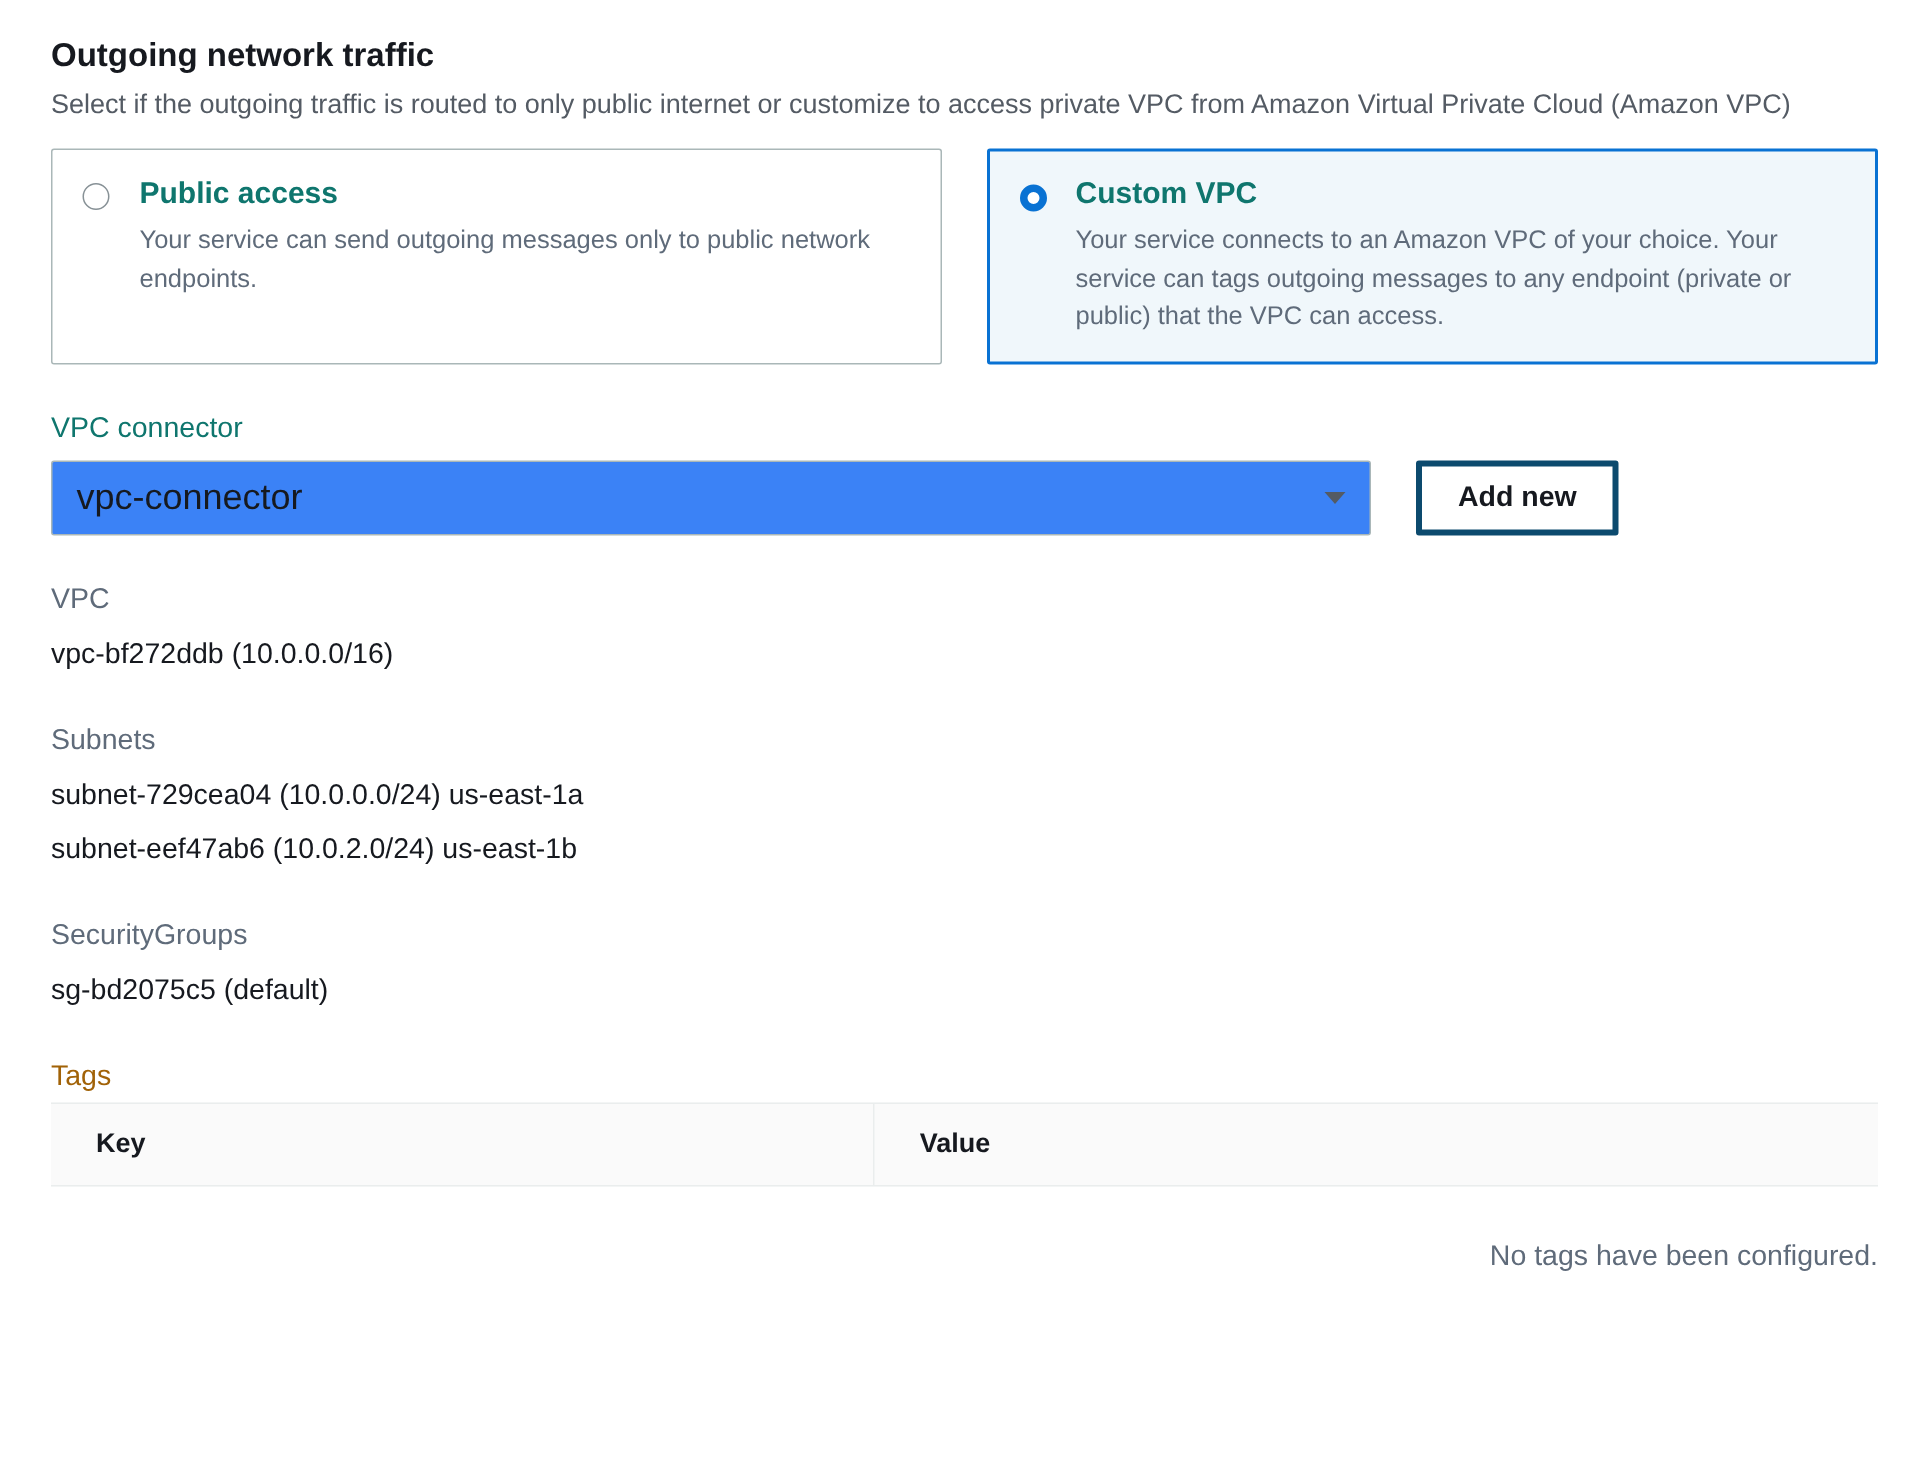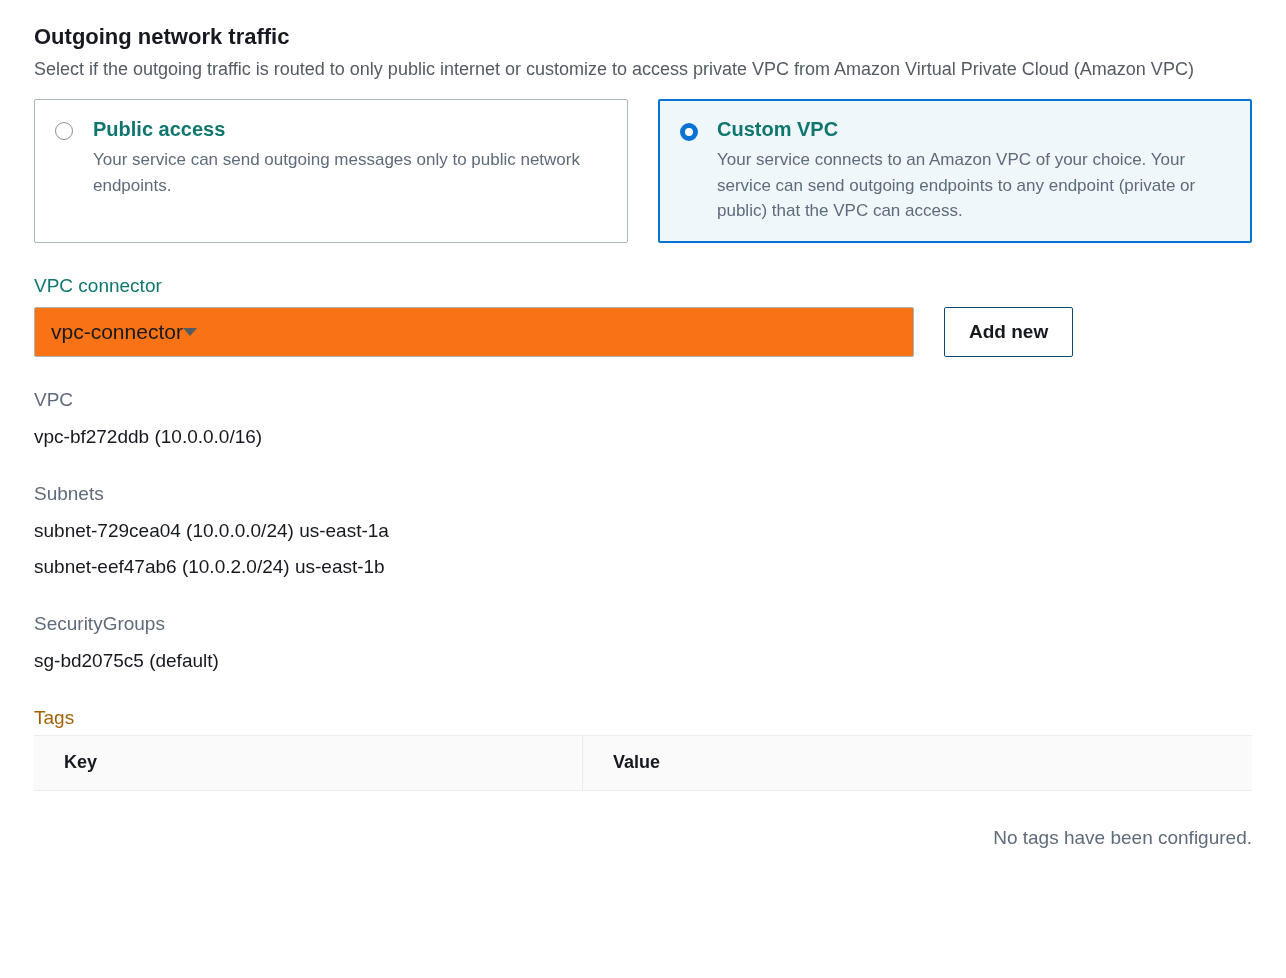--- a/index.html
+++ b/index.html
@@ -82,34 +82,35 @@
     margin-bottom: 32px;
   }
   .select-box {
     flex: 0 0 880px;
     max-width: 880px;
     height: 50px;
     border: 1px solid #aab7b8;
     border-radius: 2px;
     display: flex;
     align-items: center;
+    justify-content: space-between;
     padding: 0 16px;
     cursor: pointer;
-    background: #f97316;
-    font-size: 21px;
+    background: #3b82f6;
+    font-size: 24px;
   }
   .caret-down {
     width: 0;
     height: 0;
     border-left: 7px solid transparent;
     border-right: 7px solid transparent;
     border-top: 8px solid #545b64;
   }
   .btn {
-    border: 1px solid #0c4a6e;
+    border: 4px solid #0c4a6e;
     border-radius: 2px;
     background: #fff;
     font-size: 19px;
     font-weight: 700;
     padding: 0 24px;
     height: 50px;
     display: flex;
     align-items: center;
     cursor: pointer;
     color: #16191f;
@@ -174,21 +175,21 @@
 
   <div class="radio-row">
     <div class="radio-card">
       <span class="radio-circle"></span>
       <div class="radio-title">Public access</div>
       <div class="radio-desc">Your service can send outgoing messages only to public network endpoints.</div>
     </div>
     <div class="radio-card selected">
       <span class="radio-circle"></span>
       <div class="radio-title">Custom VPC</div>
-      <div class="radio-desc">Your service connects to an Amazon VPC of your choice. Your service can send outgoing endpoints to any endpoint (private or public) that the VPC can access.</div>
+      <div class="radio-desc">Your service connects to an Amazon VPC of your choice. Your service can tags outgoing messages to any endpoint (private or public) that the VPC can access.</div>
     </div>
   </div>
 
   <div class="field-label">VPC connector</div>
   <div class="select-row">
     <div class="select-box">
       <span>vpc-connector</span>
       <span class="caret-down"></span>
     </div>
     <button class="btn" type="button">Add new</button>

